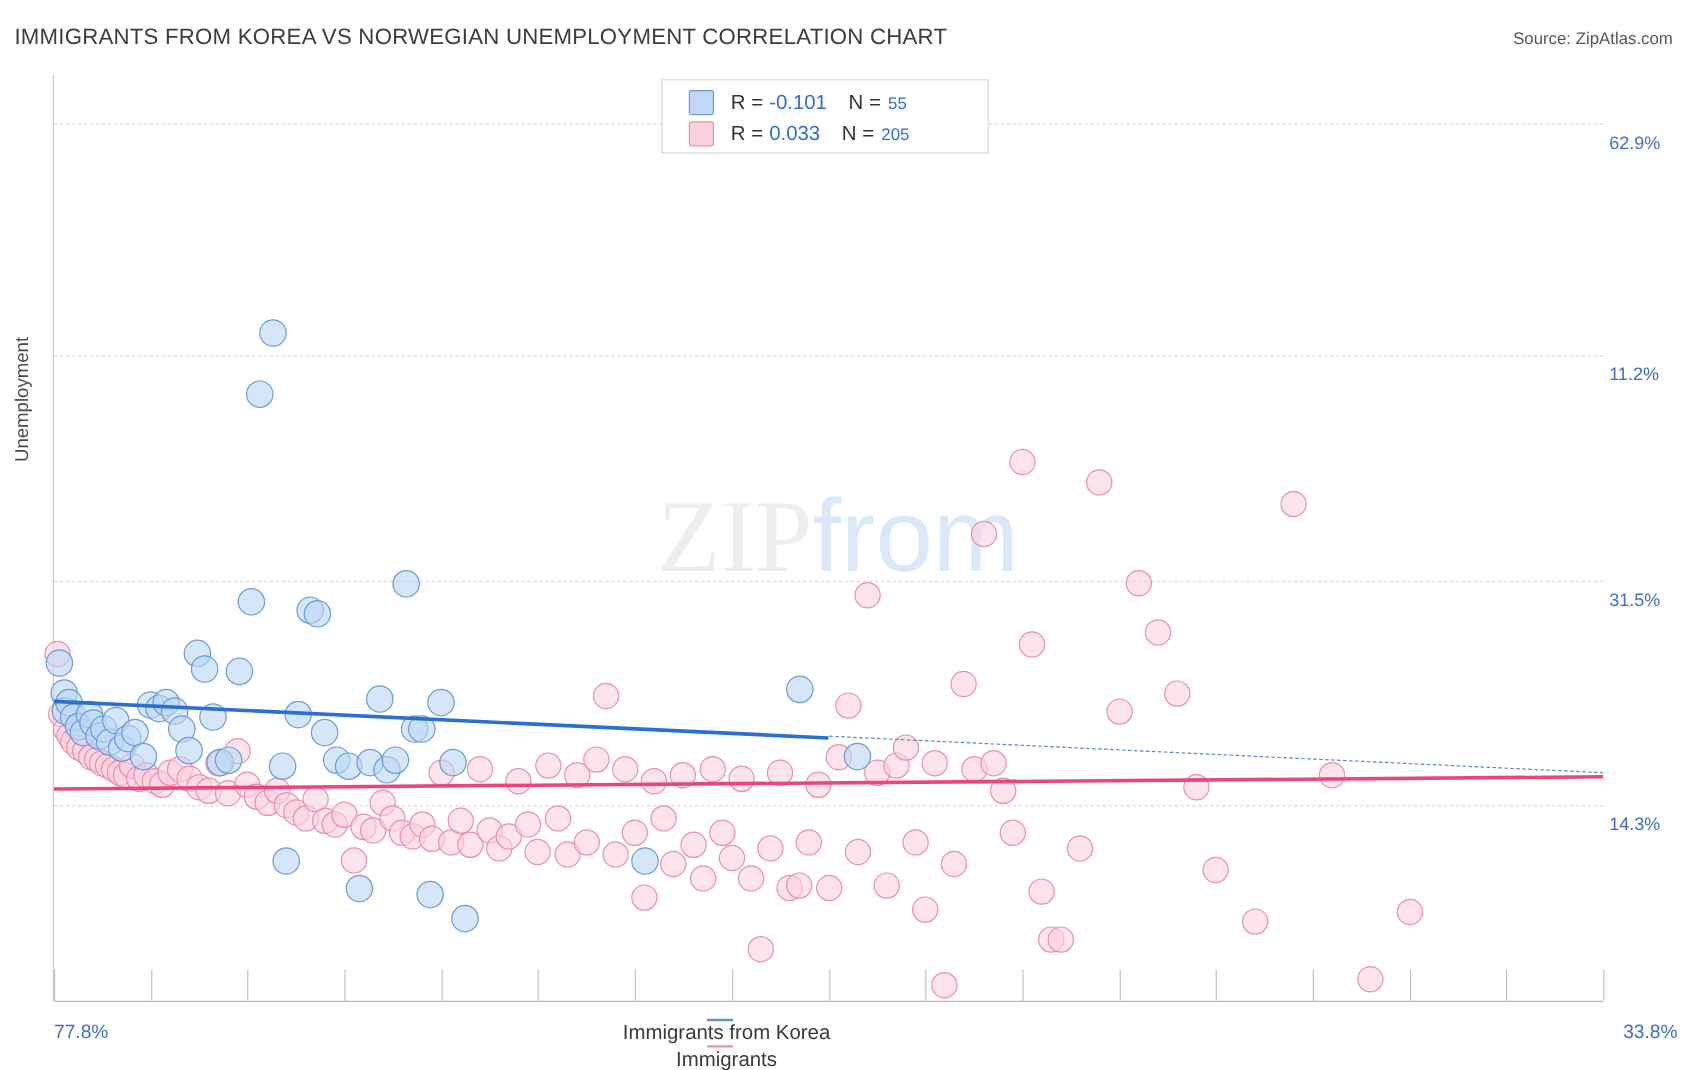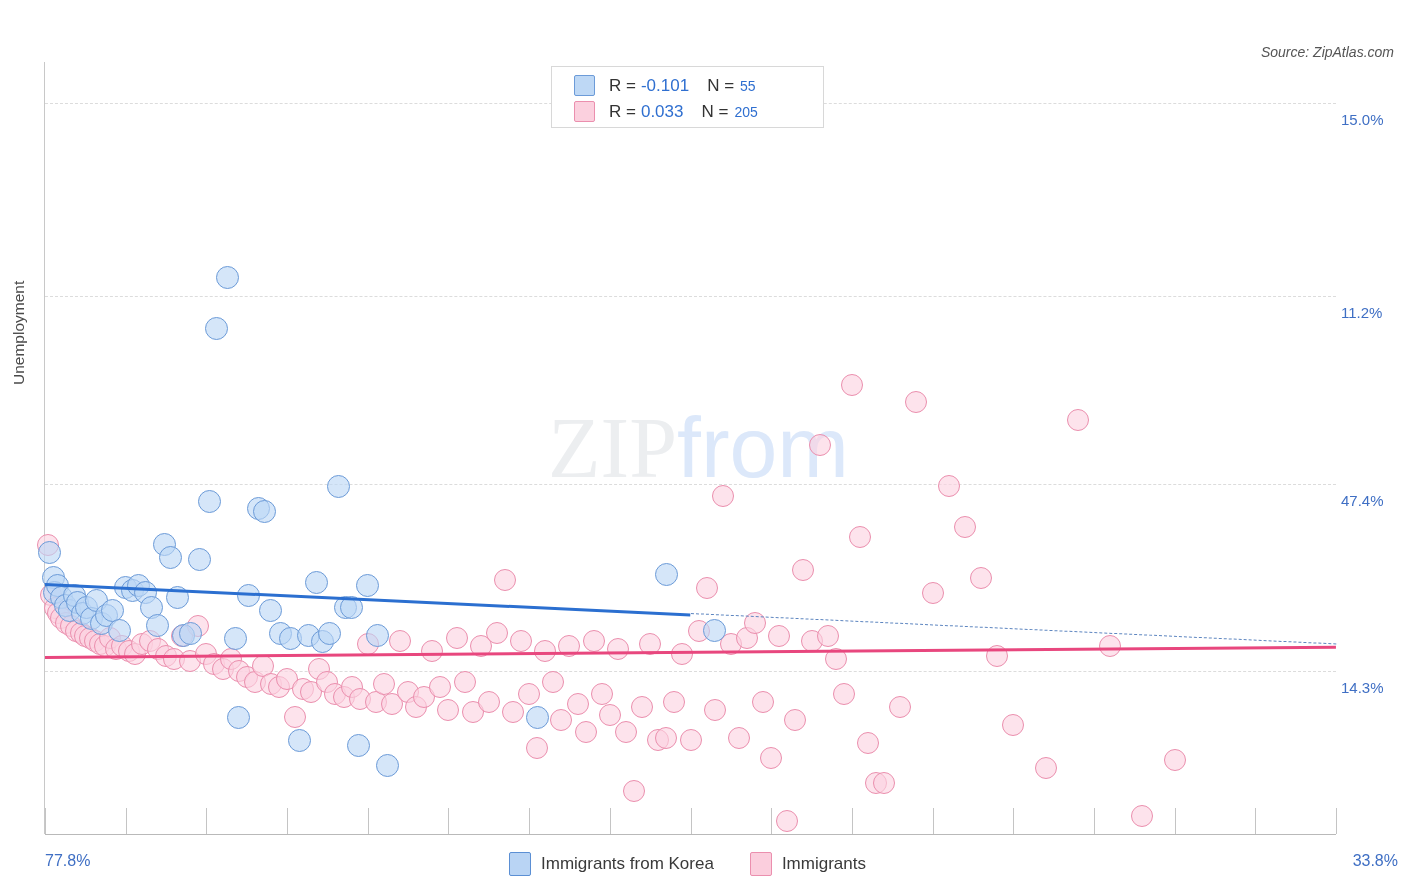--- a/index.html
+++ b/index.html
@@ -13,23 +13,22 @@
   #chart-root{position:absolute;left:0;top:0;width:1406px;height:892px;}
 
   
   .title{
     position:absolute;left:12px;top:20px;
     font-size:18.5px;letter-spacing:.2px;
     color:#3c3c3c;font-weight:400;white-space:nowrap;
   }
   .source{
     position:absolute;right:12px;top:24px;
-    font-size:14px;font-style:italic;color:#555;
+    font-size:14px;color:#555;
     white-space:nowrap;
-    margin-top:20px;
   }
 
   
   .plot{
     position:absolute;left:45px;top:62px;
     width:1291px;height:772px;
   }
   .axis-left{
     position:absolute;left:44px;top:62px;width:1px;height:772px;
     background:#c8c8c8;
@@ -103,33 +102,34 @@
   .swatch.blue{background:#bed8f5;border:1px solid #6c9bd8;}
   .swatch.pink{background:#fbd0de;border:1px solid #eb8fae;}
   .lg-r{margin-left:14px;font-size:17px;color:#333;}
   .lg-rv{margin-left:5px;font-size:17px;color:#2f6fd0;}
   .lg-n{margin-left:18px;font-size:17px;color:#333;}
   .lg-nv{margin-left:6px;font-size:14px;color:#2f6fd0;}
 
   
   .blegend{
     position:absolute;left:509px;top:849px;height:30px;
-    display:flex;align-items:center;
+    display:flex;align-items:center;flex-direction:column;
   }
   .bsw{width:22px;height:24px;box-sizing:border-box;border-radius:2px;}
   .bsw.blue{background:#b9d4f4;border:1px solid #5b8fd4;}
   .bsw.pink{background:#fbcedd;border:1px solid #eb8fae;}
   .btxt{margin-left:10px;font-size:17px;color:#3a3a3a;white-space:nowrap;}
   .bgap{width:36px;}
 </style>
 </head>
 <body>
 
 <div id="chart-root">
 
+  <div class="title">IMMIGRANTS FROM KOREA VS NORWEGIAN UNEMPLOYMENT CORRELATION CHART</div>
   <div class="source">Source: ZipAtlas.com</div>
 
   <div class="axis-title">Unemployment</div>
 
   <div class="wm">
     <span class="zip">ZIP</span><span class="atlas">from</span>
   </div>
 
   <div class="axis-left"></div>
   <div class="axis-bottom"></div>
@@ -155,23 +155,23 @@
       <div class="tick" style="left: 771.188px; top: 808px;"></div>
       <div class="tick" style="left: 851.875px; top: 808px;"></div>
       <div class="tick" style="left: 932.562px; top: 808px;"></div>
       <div class="tick" style="left: 1013.25px; top: 808px;"></div>
       <div class="tick" style="left: 1093.94px; top: 808px;"></div>
       <div class="tick" style="left: 1174.62px; top: 808px;"></div>
       <div class="tick" style="left: 1255.31px; top: 808px;"></div>
       <div class="tick" style="left: 1336px; top: 808px;"></div>
     </div>
   <div id="ylabels-layer">
-      <div class="ylabel-txt" style="left: 1341px; top: 110.632px;">15.0%</div>
+      <div class="ylabel-txt" style="left: 1341px; top: 110.632px;">62.9%</div>
       <div class="ylabel-txt" style="left: 1341px; top: 303.632px;">11.2%</div>
-      <div class="ylabel-txt" style="left: 1341px; top: 491.553px;">47.4%</div>
+      <div class="ylabel-txt" style="left: 1341px; top: 491.553px;">31.5%</div>
       <div class="ylabel-txt" style="left: 1341px; top: 679.474px;">14.3%</div>
     </div>
 
   <div class="xlabel-txt" style="left:45px">77.8%</div>
   <div class="xlabel-txt" style="right:8px">33.8%</div>
 
   <div class="legend-box">
     <div class="legend-row r1">
       <span class="swatch blue"></span>
       <span class="lg-r">R =</span>

